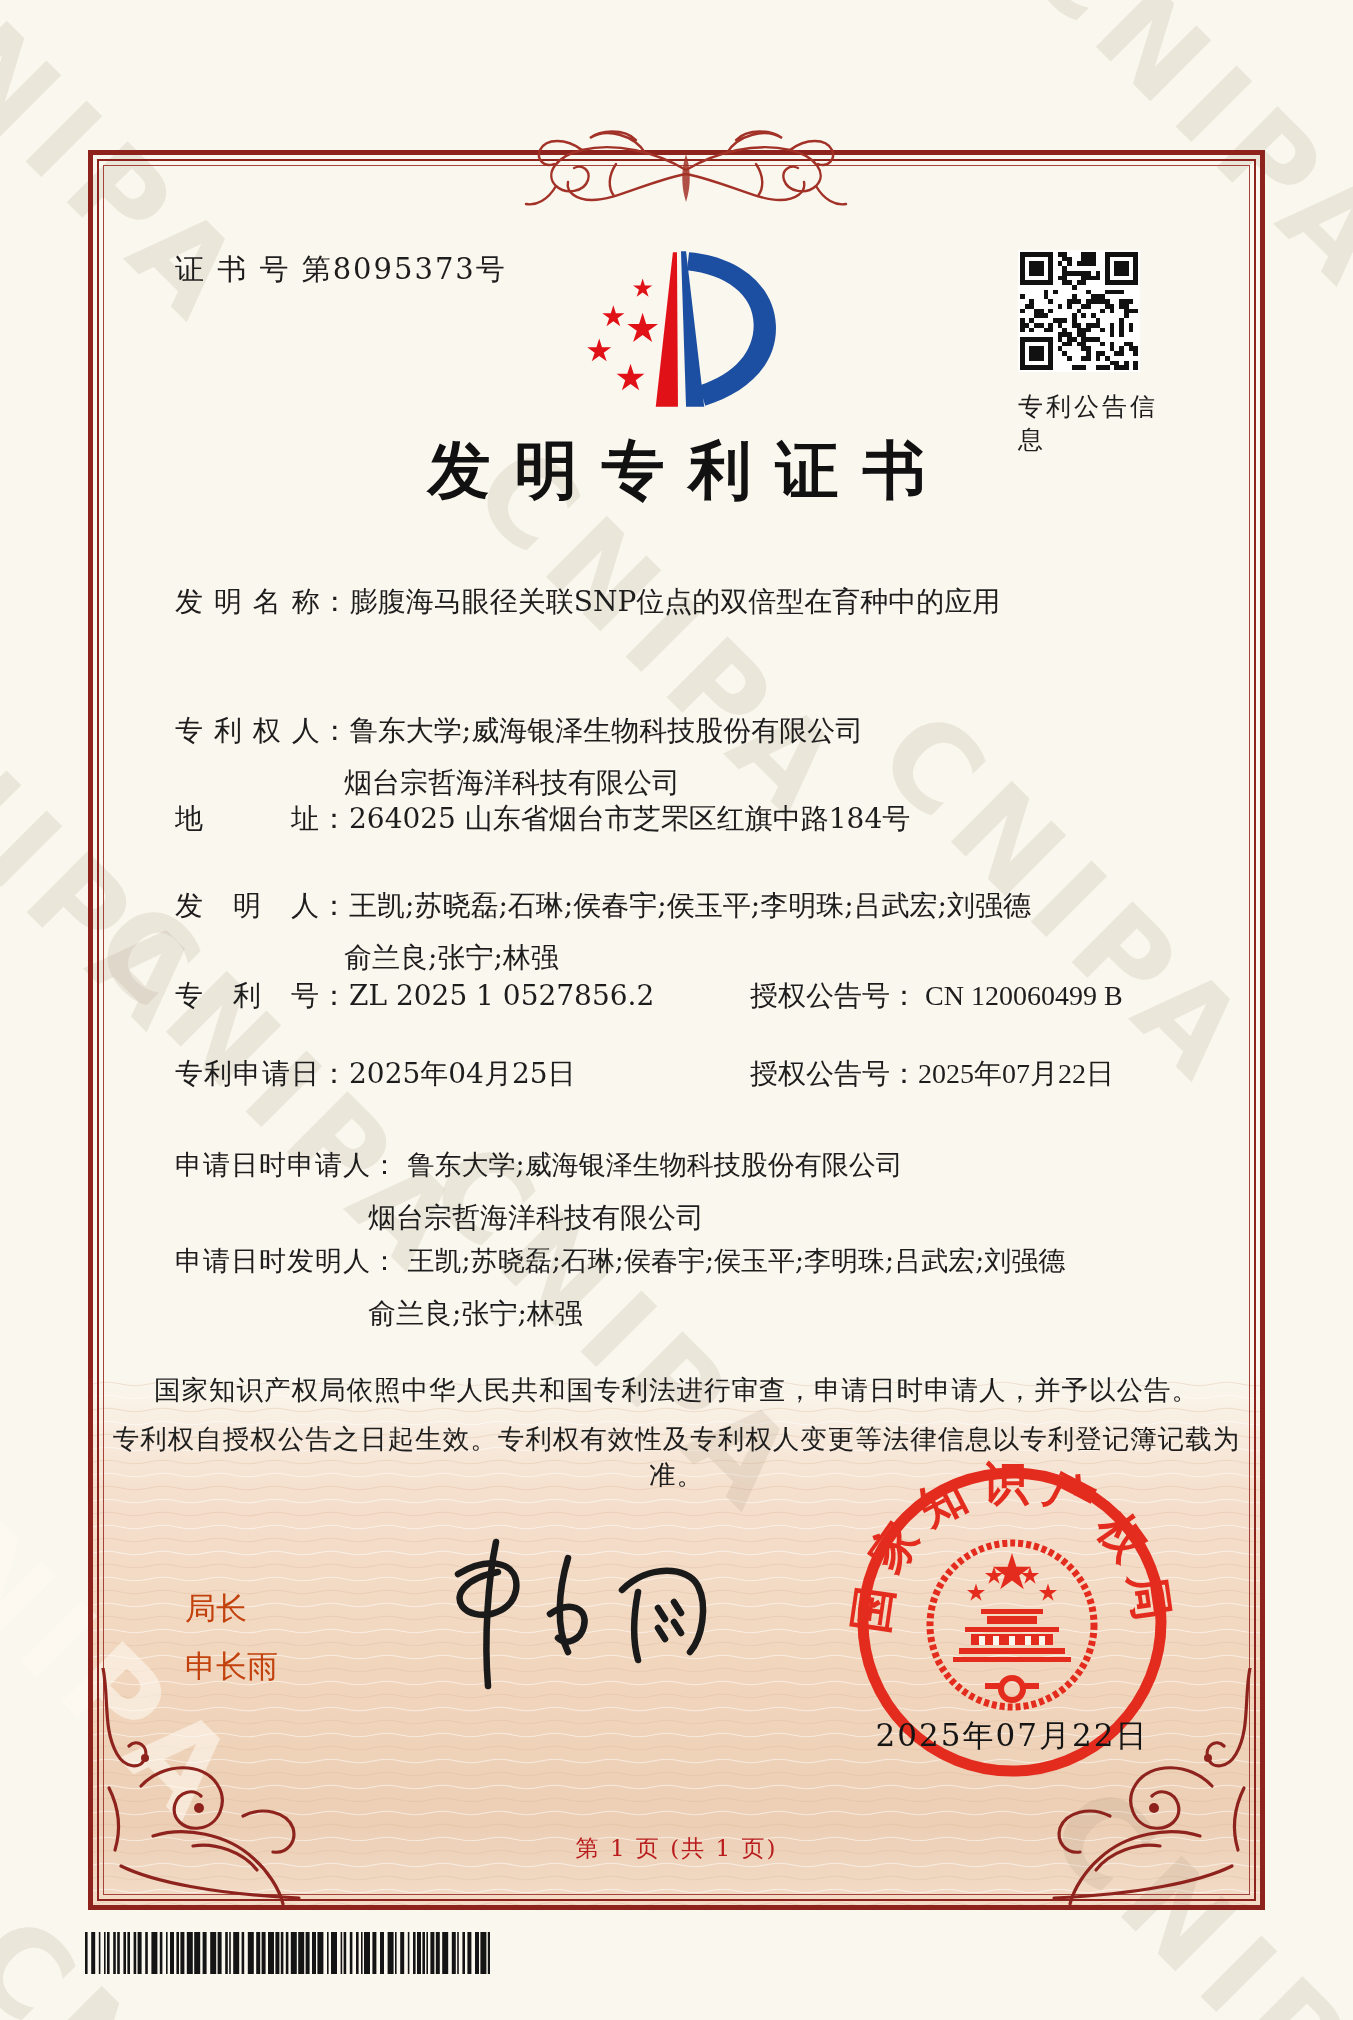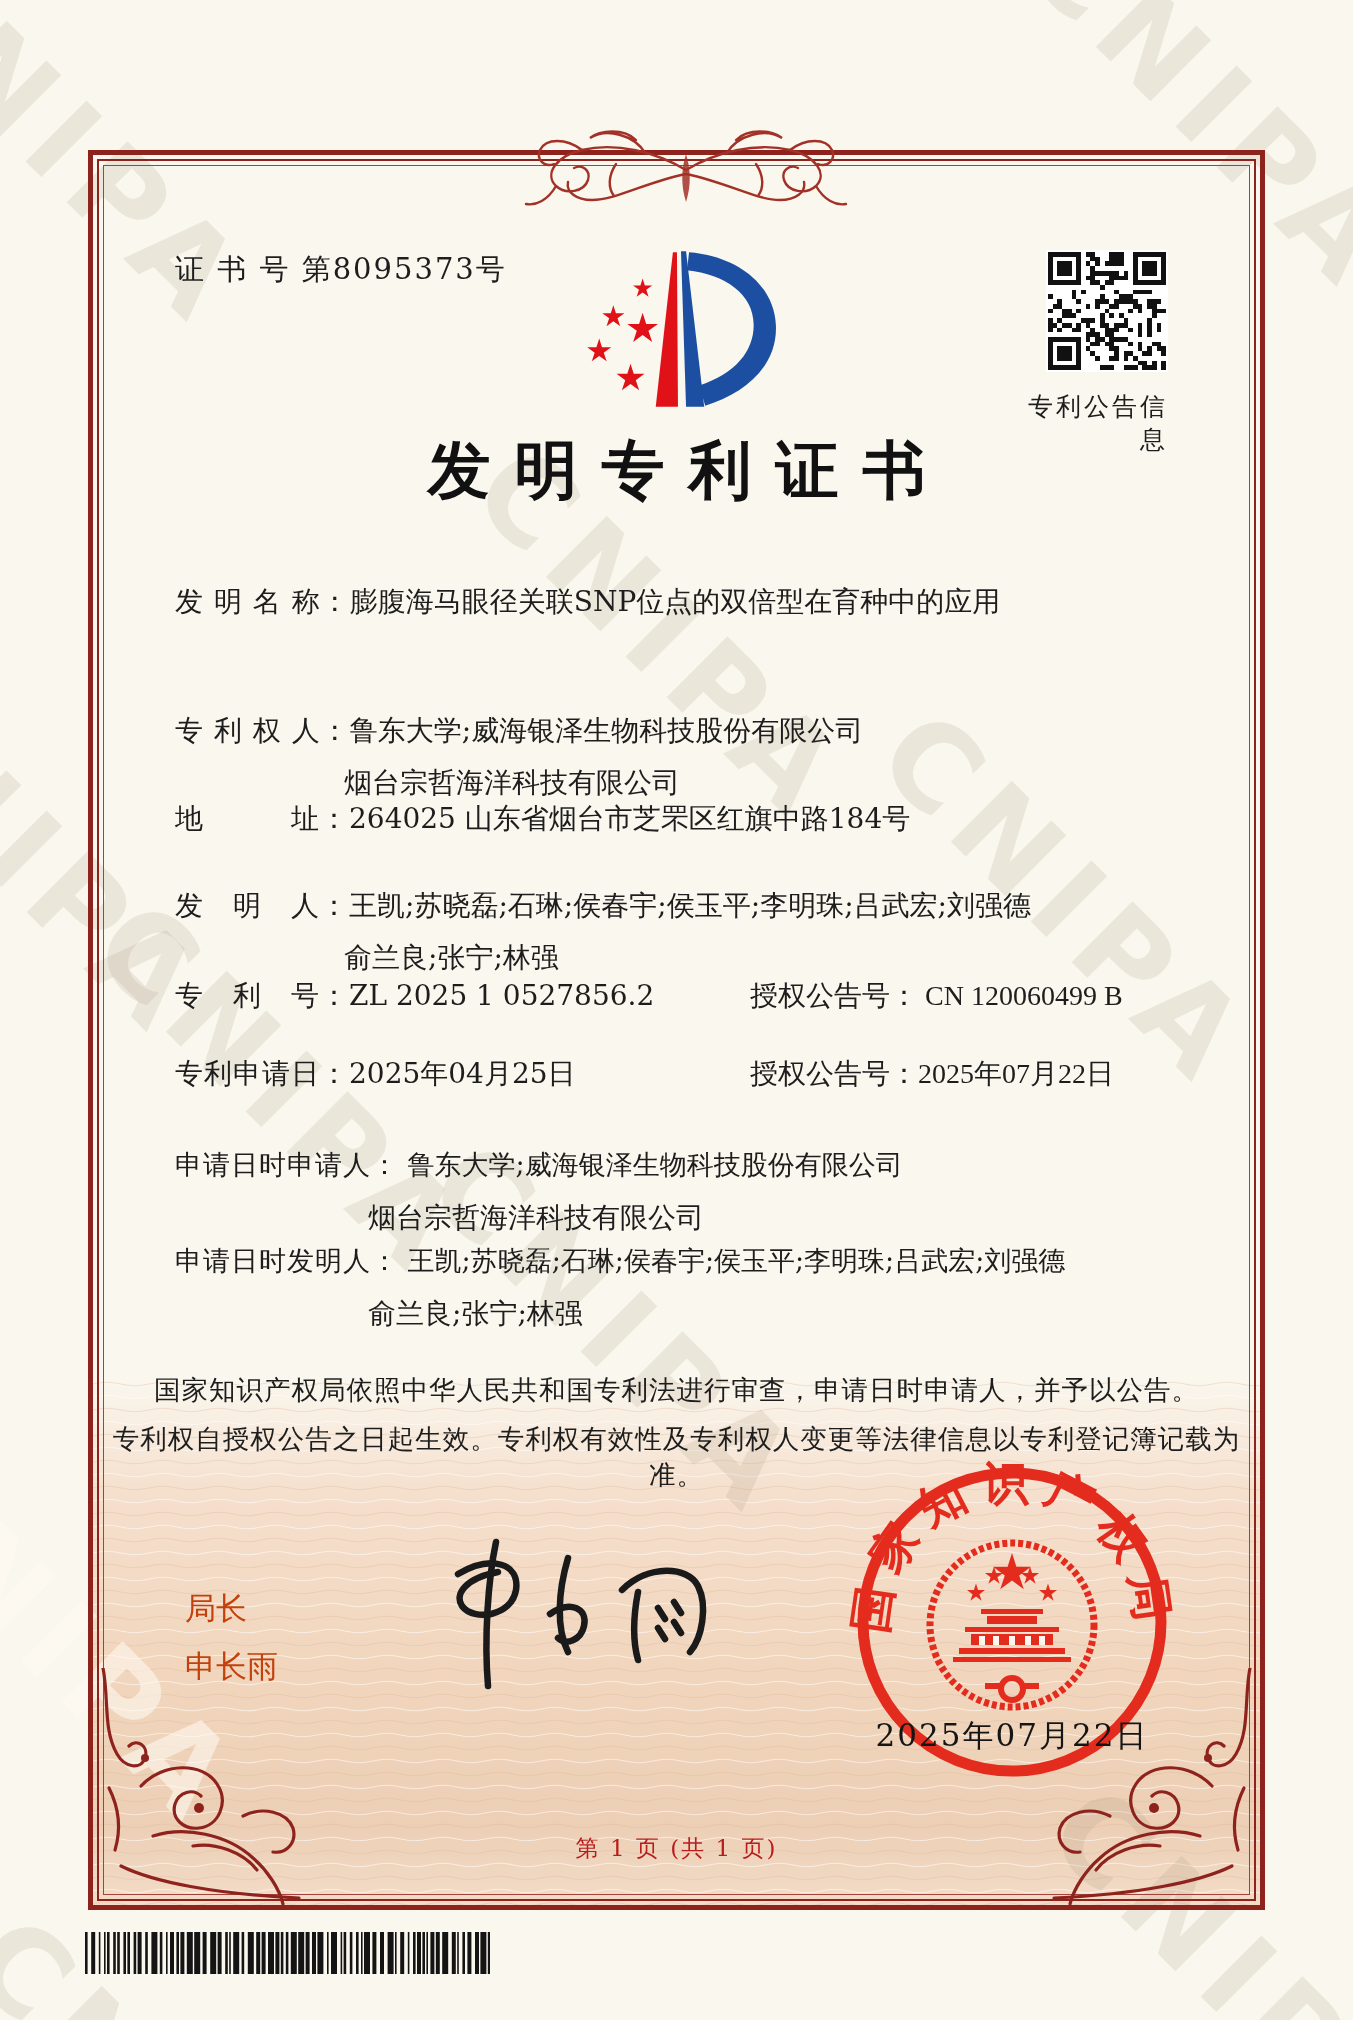--- a/index.html
+++ b/index.html
@@ -30,21 +30,21 @@
   
   .frame-a, .frame-b, .frame-c { position:absolute; border-style:solid; border-color:#8e231e; z-index:3; pointer-events:none; }
   .frame-a { left:88px;  top:150px; width:1177px; height:1760px; border-width:5px; }
   .frame-b { left:97px;  top:159px; width:1159px; height:1742px; border-width:2px; }
   .frame-c { left:103px; top:165px; width:1147px; height:1730px; border-width:1px; border-color:#a5423a; }
   .ornament { position:absolute; z-index:4; pointer-events:none; }
   
   .content { position:absolute; inset:0; z-index:5; }
   .cert-no { position:absolute; left:175px; top:250px; font-size:29px; letter-spacing:2px; }
   .logo { position:absolute; left:576px; top:246px; width:212px; height:182px; }
-  .qr-wrap { position:absolute; left:1018px; top:250px; width:150px; text-align:right; }
+  .qr-wrap { position:absolute; left:1018px; top:250px; width:150px; text-align:left; }
   .qr-wrap svg { width:122px; height:122px; background:#fff; padding:2px; }
   .qr-label { margin-top:14px; font-size:25px; letter-spacing:3px; }
   .doc-title {
     position:absolute; left:0; right:0; top:428px; text-align:center;
     font-size:63px; font-weight:700; letter-spacing:24px; color:#111;
     text-indent:24px;
   }
   .row { position:absolute; left:175px; font-size:28px; white-space:nowrap; }
   .row .lbl { letter-spacing:1px; }
   .row-right { position:absolute; left:750px; font-size:28px; white-space:nowrap;font-family:Liberation Serif, serif; }

